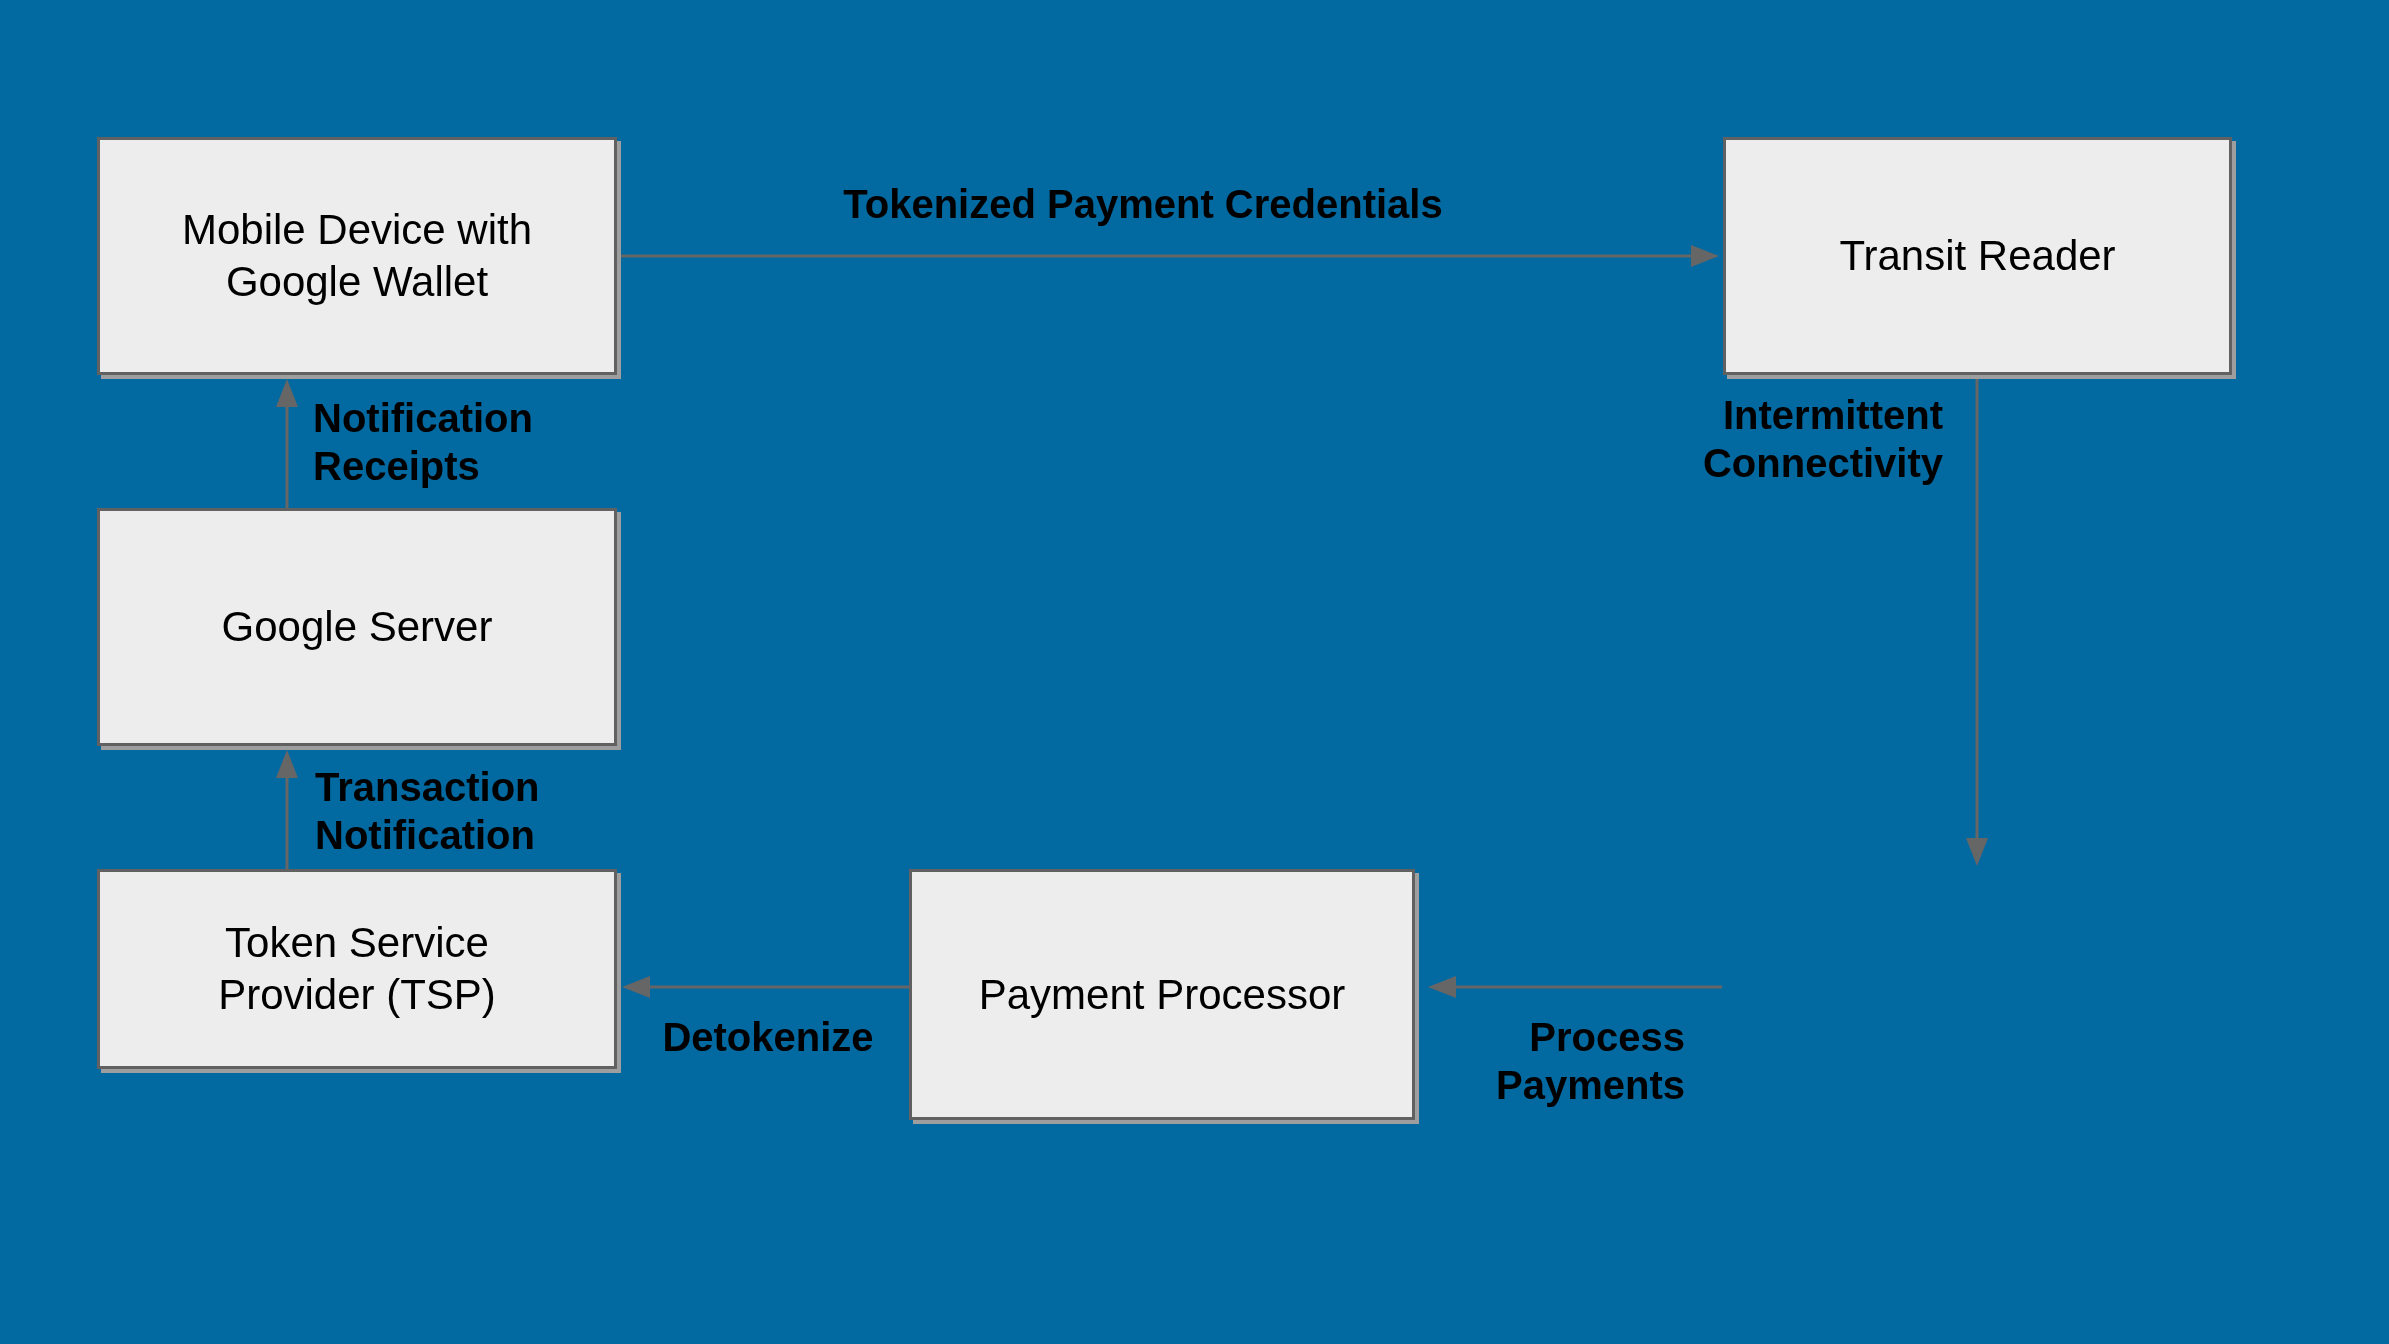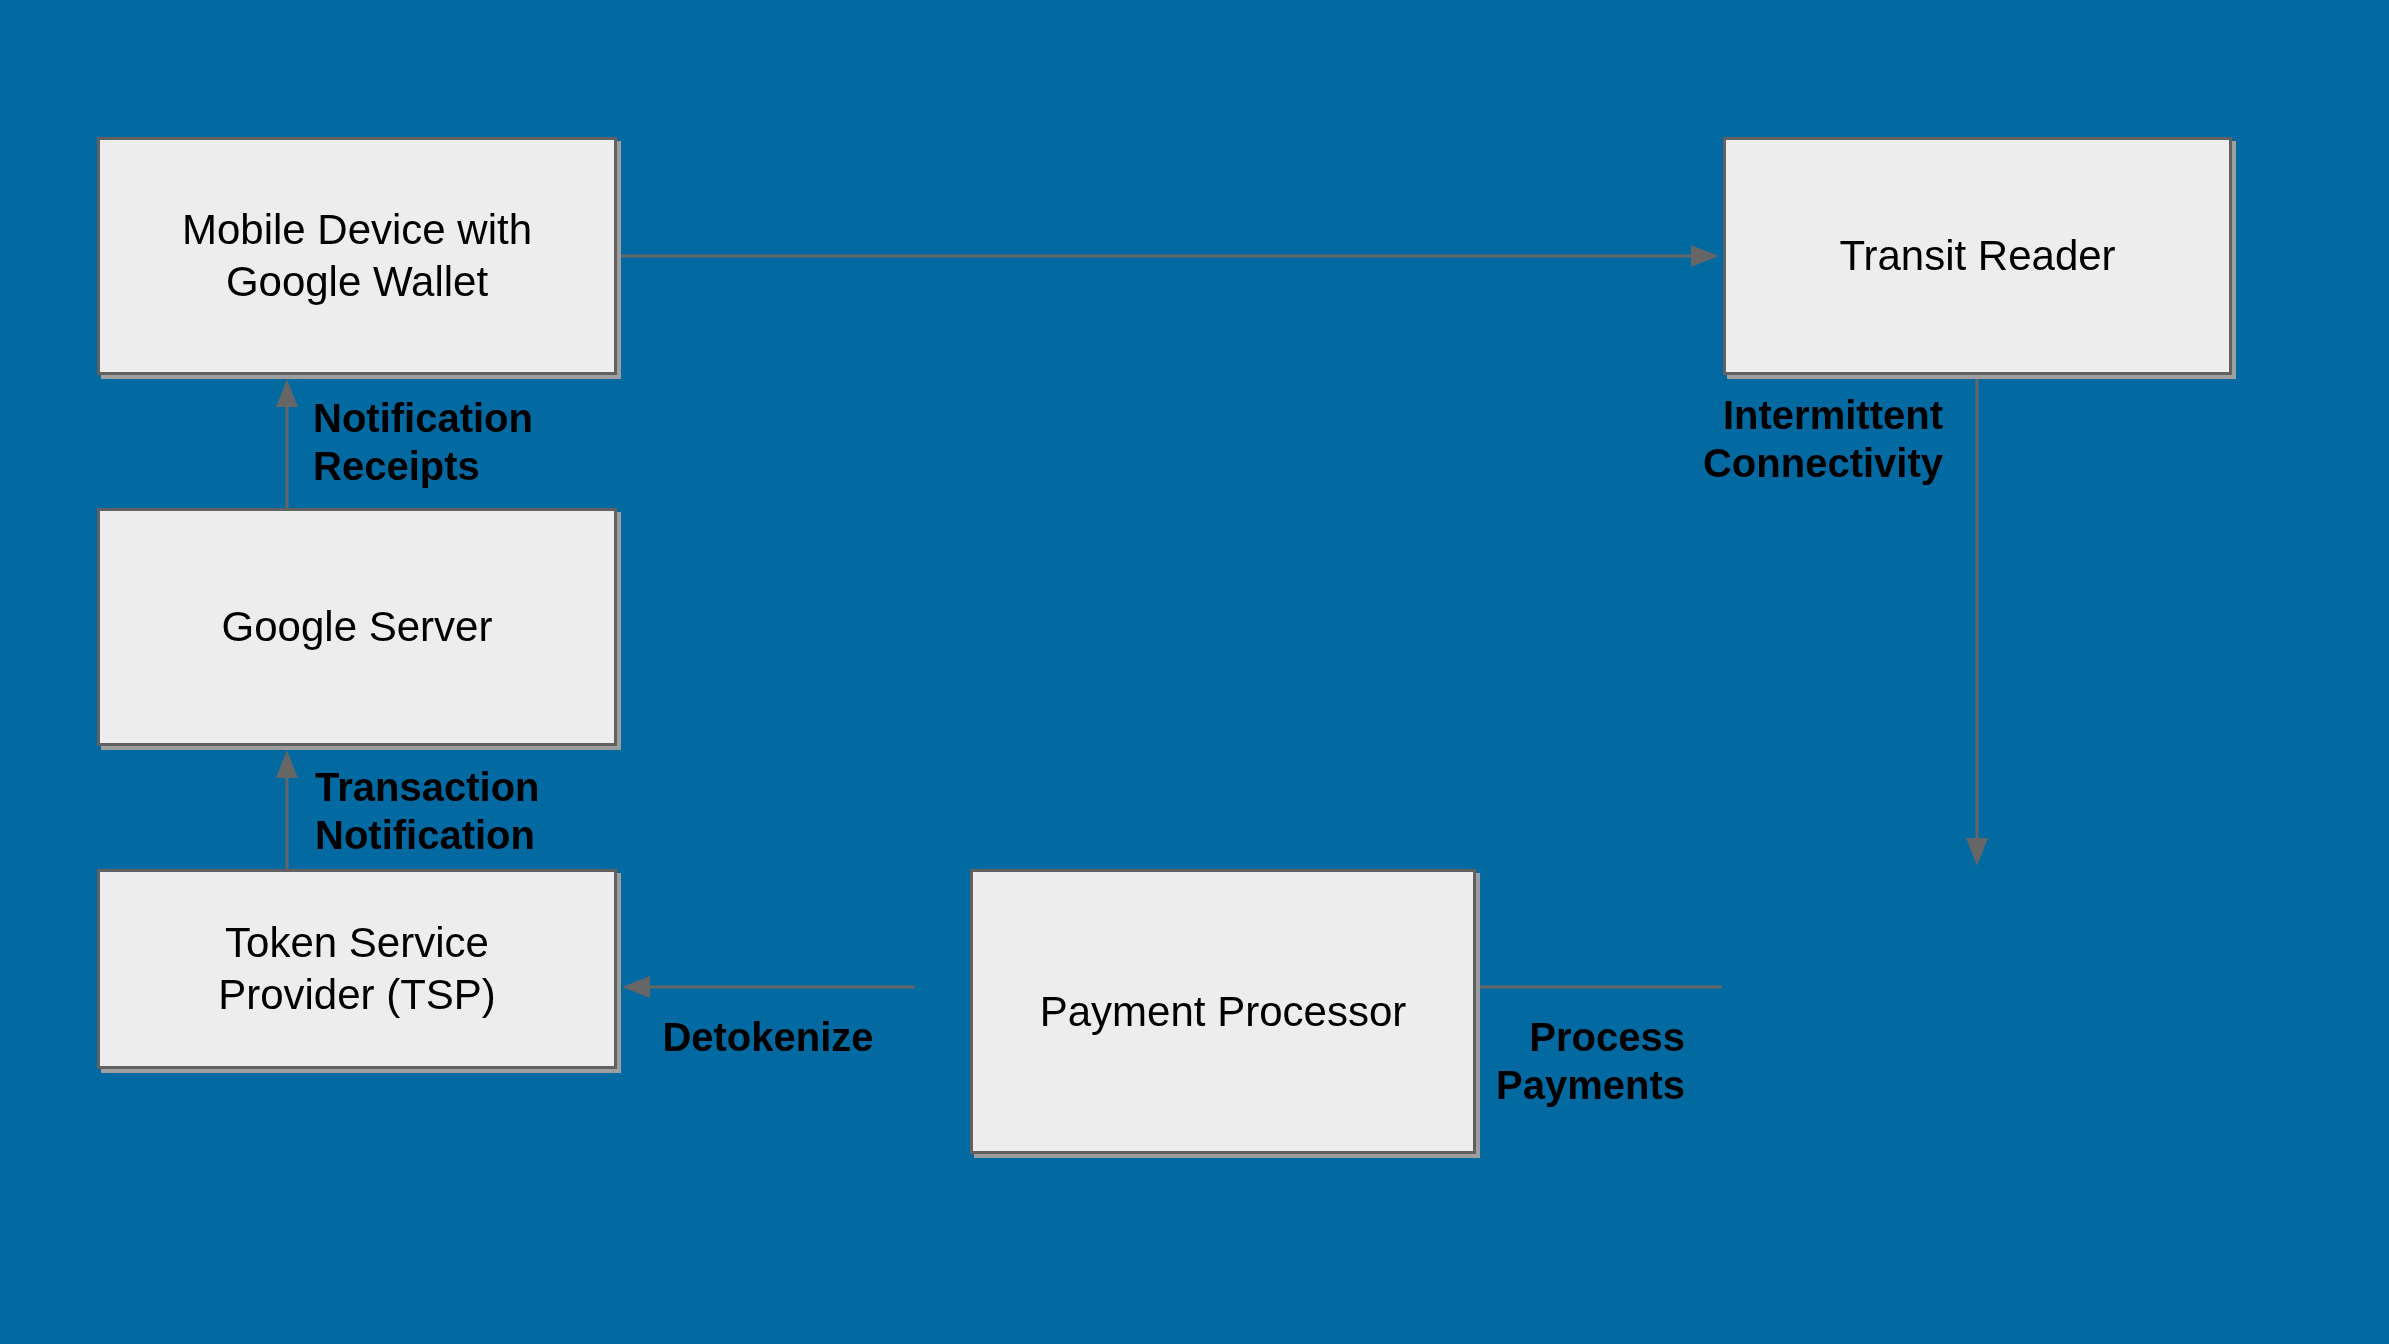--- a/index.html
+++ b/index.html
@@ -72,25 +72,26 @@
 
   <div class="node" style="left:97px;top:508px;width:520px;height:238px">
     <span>Google Server</span>
   </div>
 
   <div class="node" style="left:97px;top:869px;width:520px;height:200px">
     <span>Token Service
 Provider (TSP)</span>
   </div>
 
-  <div class="node" style="left:970px;top:869px;width:506px;height:285px">
+  <div class="node" style="left:909px;top:869px;width:506px;height:251px">
     <span>Payment Processor</span>
   </div>
 
 
+  <div class="elabel center" style="left:1143px;top:180px">Tokenized Payment Credentials</div>
 
   <div class="elabel right" style="right:446px;top:391px">Intermittent
 Connectivity</div>
 
 
   <div class="elabel right" style="right:704px;top:1013px">Process
 Payments</div>
 
   <div class="elabel center" style="left:768px;top:1013px">Detokenize</div>
 

